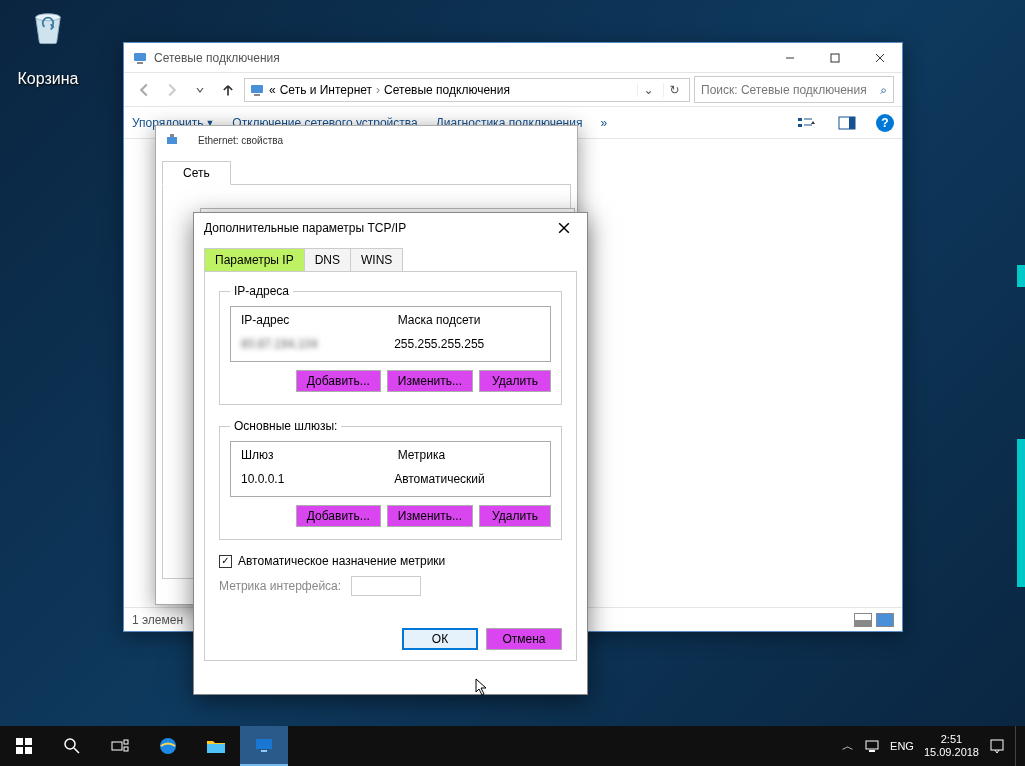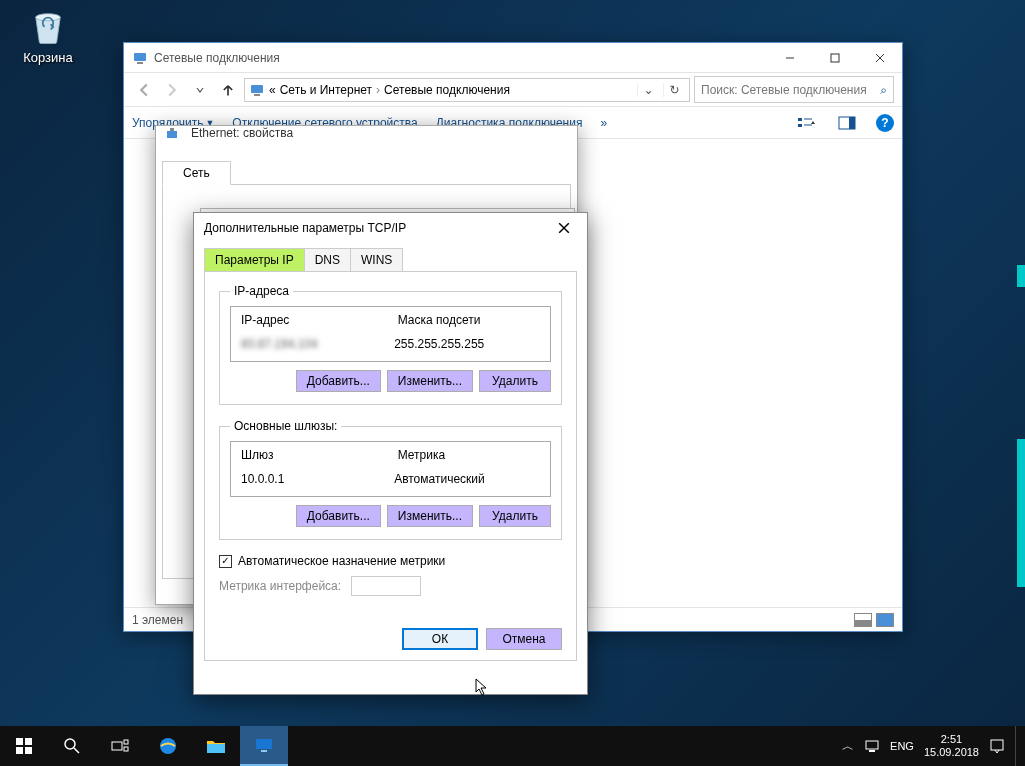--- a/index.html
+++ b/index.html
@@ -9,21 +9,21 @@
     font-family: "Segoe UI", Tahoma, sans-serif;
     font-size: 12px;
     overflow: hidden;
     position: relative;
     color: #000;
   }
 
   
   .desktop-icon { position: absolute; top: 5px; left: 10px; text-align: center; width: 76px; cursor: pointer;}
   .desktop-icon .bin-svg { margin: 0 auto; }
-  .desktop-icon-label { color: #fff; font-size: 13px; text-shadow: 1px 1px 2px #000; margin-top: 0;}
+  .desktop-icon-label { color: #fff; font-size: 16px; text-shadow: 1px 1px 2px #000; margin-top: 20px;}
 
   
   .accent-bar { position: absolute; right: 0; width: 8px; background: #00c8c8; }
 
   
   .win {
     position: absolute;
     background: #fff;
     border: 1px solid #5a8cc7;
     box-shadow: 0 4px 20px rgba(0,0,0,0.4);
@@ -56,21 +56,21 @@
   .toolbar .spacer { flex:1; }
   .tbtn { display:flex; align-items:center; gap:2px; }
   .tbtn.icon-only { width:22px; height:22px; display:flex; align-items:center; justify-content:center; color:#15528f;}
   .help-icon { width:18px;height:18px;border-radius:50%;background:#0078d7;color:#fff;display:flex;align-items:center;justify-content:center;font-weight:bold;font-size:12px;}
   .statusbar { position:absolute; bottom:0; left:0; right:0; height:24px; border-top:1px solid #e5e5e5; display:flex; align-items:center; padding:0 8px; color:#555; font-size:12px; justify-content:space-between;}
   .viewicons { display:flex; gap:4px; }
   .viewicons span{ width:18px; height:14px; border:1px solid #888; display:inline-block;}
 
   
   .ethprops { position:absolute; top: 125px; left: 155px; width: 423px; height: 480px; background:#fff; border:1px solid #aaa; box-shadow: 0 4px 20px rgba(0,0,0,0.4);}
-  .ethprops .etitle{ height:28px; display:flex; align-items:flex-start; padding-left:8px; gap:11px; font-size:12px; color:#333; background:#fff;}
+  .ethprops .etitle{ height:28px; display:flex; align-items:center; padding-left:8px; gap:18px; font-size:10px; color:#333; background:#fff;}
   .ethprops .tabstrip { padding: 6px 6px 0 6px;}
   .ethprops .tab { display:inline-block; padding:4px 20px; border:1px solid #ccc; border-bottom:1px solid #fff; background:#fff; position:relative; top:1px; font-size:12px;}
   .ethprops .tabpanel { margin:0 6px 10px 6px; border:1px solid #ccc; padding:12px; height: 395px;}
 
   
   .ipv4title { position:absolute; top:208px; left: 200px; width: 375px; height:24px; background:#fff; border:1px solid #bbb; display:flex; align-items:center; justify-content:space-between; padding:0 8px; color:#888; font-size:12px;}
 
   
   .tcpip { position:absolute; top: 212px; left: 193px; width: 395px; height: 483px; background:#fff; border:1px solid #888; box-shadow: 0 6px 24px rgba(0,0,0,0.5);}
   .tcpip .dtitle{ height:30px; display:flex; align-items:center; justify-content:space-between; padding:0 10px; font-size:12px; background:#fff;gap:13px;}
@@ -85,21 +85,21 @@
   .listhead, .listrow { display:flex; }
   .listhead { padding: 6px 10px; gap: 20px; }
   .listrow { padding: 4px 10px 10px 10px; gap: 13px;}
   .col1 { width: 49%; }
   .col2 { width: 51%; }
   .listhead span { font-size:12px; }
   .listrow span { font-size:12px; }
   .blurred { color: transparent; text-shadow: 0 0 5px rgba(80,80,80,0.9); }
   .btnrow { display:flex; justify-content:flex-end; gap:6px; margin-top:8px;}
   button.std {
-    min-width: 72px; height: 22px; background:#c4b5fd; border:1px solid #adadad;
+    min-width: 72px; height: 22px; background:#d946ef; border:1px solid #adadad;
     font-size:12px; padding: 0 10px; cursor:pointer; font-family:inherit;
   }
   button.primary { background:#e5f1fb; border:1px solid #0078d7; box-shadow: inset 0 0 0 1px #0078d7;}
 
   .chk-row { display:flex; align-items:center; gap:6px; margin-top: 2px;}
   .chk { width:13px; height:13px; border:1px solid #333; display:inline-flex; align-items:center; justify-content:center; font-size:10px; line-height:1;}
   .metric-row{ display:flex; align-items:center; gap:10px; margin-top:8px; color:#888;}
   .metric-row input { width: 70px; height:20px; border:1px solid #ccc; background:#fff;}
 
   .dlg-btns { position:absolute; bottom:10px; right:14px; display:flex; gap:8px;}

